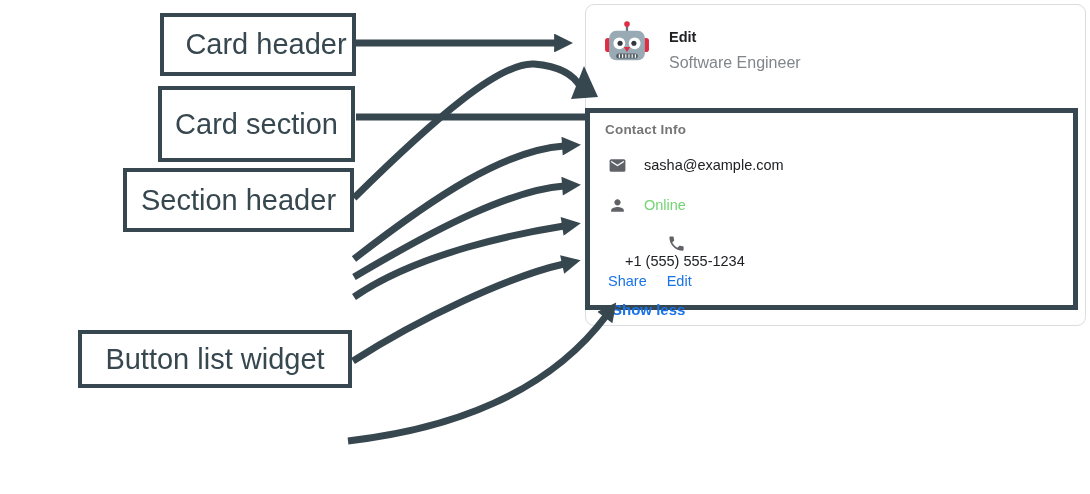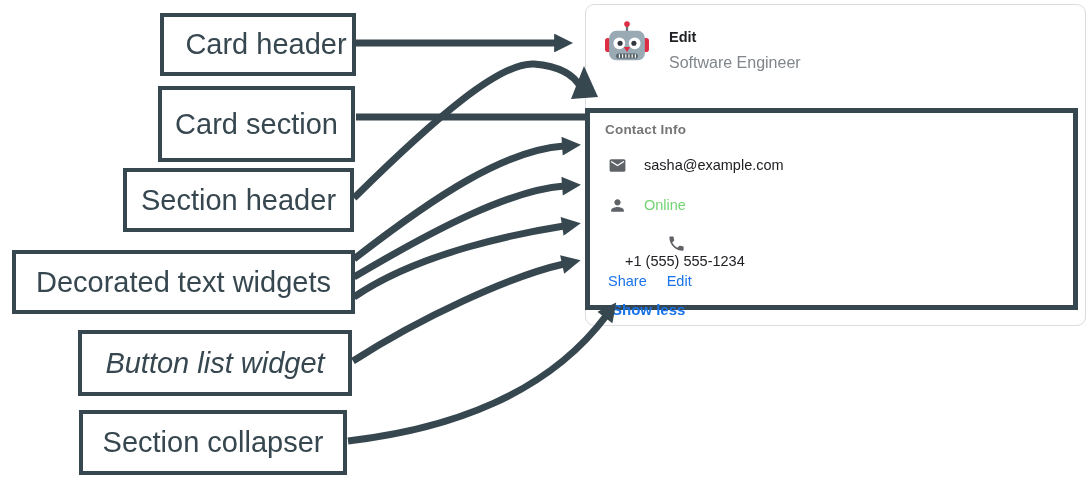--- a/index.html
+++ b/index.html
@@ -11,21 +11,21 @@
   .label-box{
     position:absolute;display:flex;align-items:center;justify-content:center;
     border:4px solid var(--arrow,#37474f);background:#ffffff;
     color:var(--arrow,#37474f);font-size:29px;line-height:1;white-space:nowrap;
     box-sizing:border-box;z-index:3;
   }
   #lbl-card-header   {left:160px;top:13px;width:196px;height:63px;padding-left:16px;}
   #lbl-card-section  {left:158px;top:86px;width:197px;height:76px;}
   #lbl-section-header{left:123px;top:168px;width:231px;height:64px;justify-content:center;}
   #lbl-decorated     {left:12px; top:250px;width:343px;height:64px;}
-  #lbl-button-list   {left:78px; top:330px;width:274px;height:66px;font-style:italic;}
+  #lbl-button-list   {left:78px; top:330px;width:274px;height:58px;}
   #lbl-collapser     {left:79px; top:410px;width:268px;height:65px;}
 
   
   .card{
     position:absolute;left:585px;top:4px;width:501px;height:322px;
     background:#ffffff;border:1px solid var(--card-border,#dadce0);
     border-radius:9px;box-sizing:border-box;z-index:1;
   }
   .card-header{position:absolute;left:0;top:0;width:100%;height:84px;}
   .avatar{position:absolute;left:18px;top:15px;width:46px;height:46px;}
@@ -64,28 +64,22 @@
 
   <div class="label-box" id="lbl-card-header">
     <span>Card header</span>
   </div>
   <div class="label-box" id="lbl-card-section">
     <span>Card section</span>
   </div>
   <div class="label-box" id="lbl-section-header">
     <span>Section header</span>
   </div>
-  <div class="label-box" id="lbl-decorated">
-    <span>Decorated text widgets</span>
-  </div>
   <div class="label-box" id="lbl-button-list">
     <span>Button list widget</span>
-  </div>
-  <div class="label-box" id="lbl-collapser">
-    <span>Section collapser</span>
   </div>
 
   <div class="card">
     <div class="card-header">
       <span class="avatar">
         <svg viewBox="0 0 36 36" width="46" height="46" aria-hidden="true">
           <rect x="17.1" y="3.5" width="1.8" height="6" fill="#66757f"></rect>
           <circle cx="18" cy="3.2" r="2.2" fill="#dd2e44"></circle>
           <rect x="0.8" y="14" width="4.6" height="11" rx="2.2" fill="#dd2e44"></rect>
           <rect x="30.6" y="14" width="4.6" height="11" rx="2.2" fill="#dd2e44"></rect>

